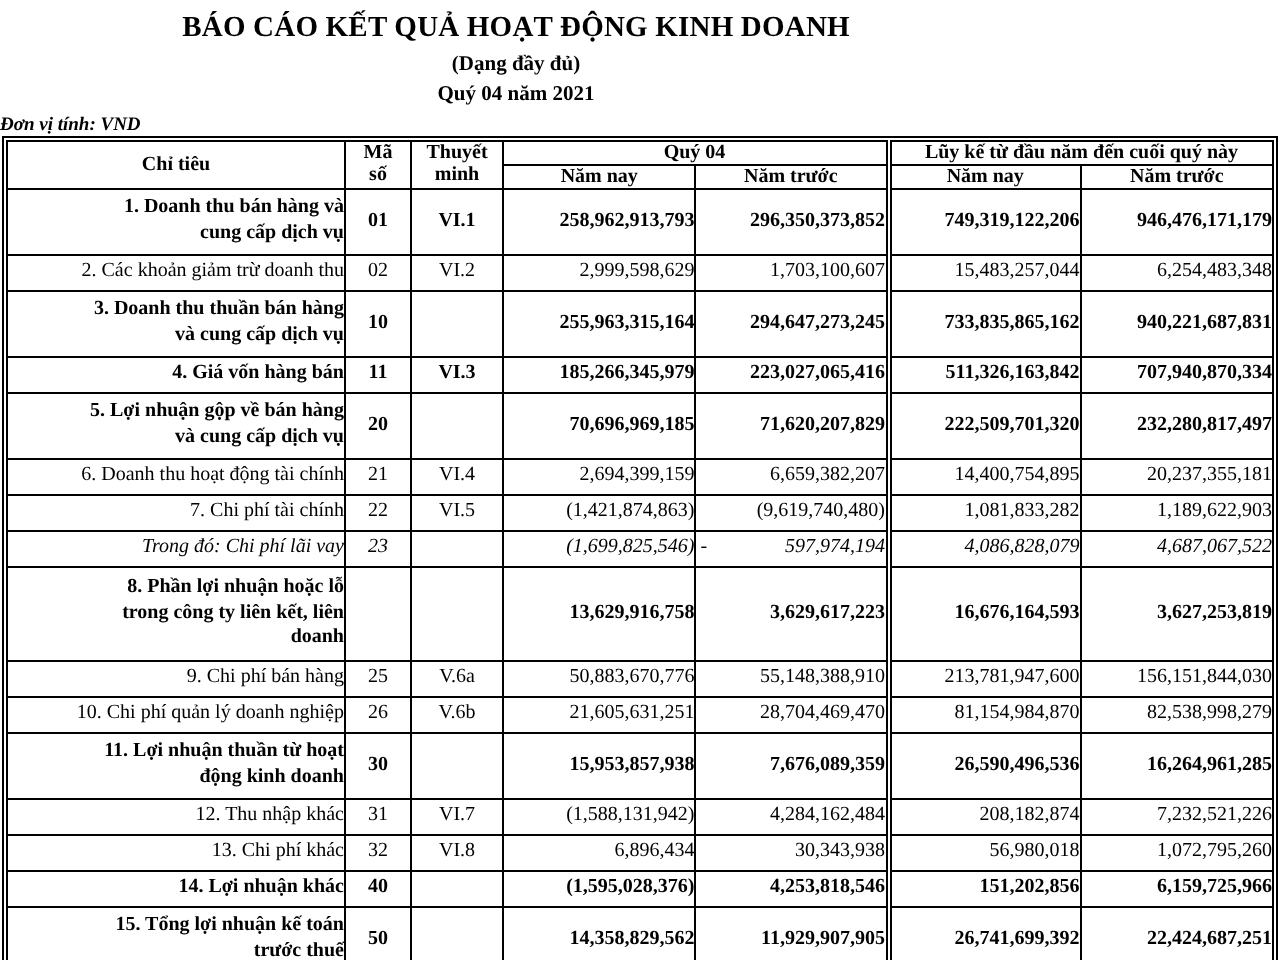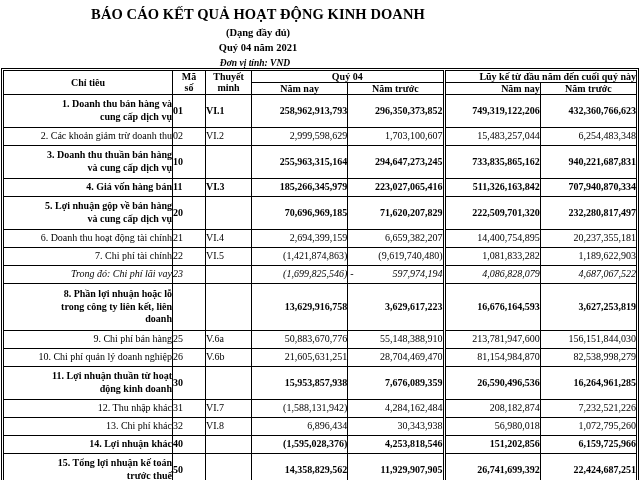--- a/index.html
+++ b/index.html
@@ -37,21 +37,21 @@
     font-weight: bold;
     margin-top: 4px;
     text-align: center;
   }
   .doc-period {
     font-size: 10.5px;
     font-weight: bold;
     margin-top: 4px;
   }
   .unit-line {
-    text-align: center;
+    text-align: left;
     font-size: 9.5px;
     font-style: italic;
     font-weight: bold;
     margin: 5px 6px 2px 0;
   }
 
   
   .table-wrap {
     padding: 0 3px;
   }
@@ -64,21 +64,20 @@
     outline-offset: 1px;
   }
   table.fin th, table.fin td {
     border: 1px solid #000;
     padding: 0;
     vertical-align: middle;
   }
   
   .grp-sep {
     border-left: 3px double #000 !important;
-    text-align: right;
   }
 
   thead th {
     font-size: 10px;
     font-weight: bold;
     text-align: center;
     line-height: 1.1;
     padding: 3px 2px;
   }
   th.c-name   { width: 168px; }
@@ -93,21 +92,21 @@
     font-size: 10px;
     line-height: 1.22;
     height: 17px;
   }
   td.name {
     text-align: right;
     padding: 1px 2px 1px 4px;
     font-family: Liberation Serif, serif;
   }
   td.code, td.note {
-    text-align: left;
+    text-align: center;
     padding: 1px 1px;
   }
   td.num {
     text-align: right;
     padding: 1px 5px 1px 2px;
     white-space: nowrap;
   }
   td.num-dash {
     position: relative;
   }
@@ -162,21 +161,21 @@
         </tr>
       </thead>
       <tbody id="tbody">
           <tr class="bold tall">
             <td class="name"><span>1.  Doanh thu bán hàng và</span><span class="l2">cung cấp dịch vụ</span></td>
             <td class="code"><span>01</span></td>
             <td class="note"><span>VI.1</span></td>
             <td class="num"><span>258,962,913,793</span></td>
             <td class="num"><span>296,350,373,852</span></td>
             <td class="num grp-sep"><span>749,319,122,206</span></td>
-            <td class="num"><span>432,360,766,623</span></td>
+            <td class="num"><span>946,476,171,179</span></td>
           </tr>
           <tr class="">
             <td class="name"><span>2.  Các khoản giảm trừ doanh thu</span></td>
             <td class="code"><span>02</span></td>
             <td class="note"><span>VI.2</span></td>
             <td class="num"><span>2,999,598,629</span></td>
             <td class="num"><span>1,703,100,607</span></td>
             <td class="num grp-sep"><span>15,483,257,044</span></td>
             <td class="num"><span>6,254,483,348</span></td>
           </tr>

